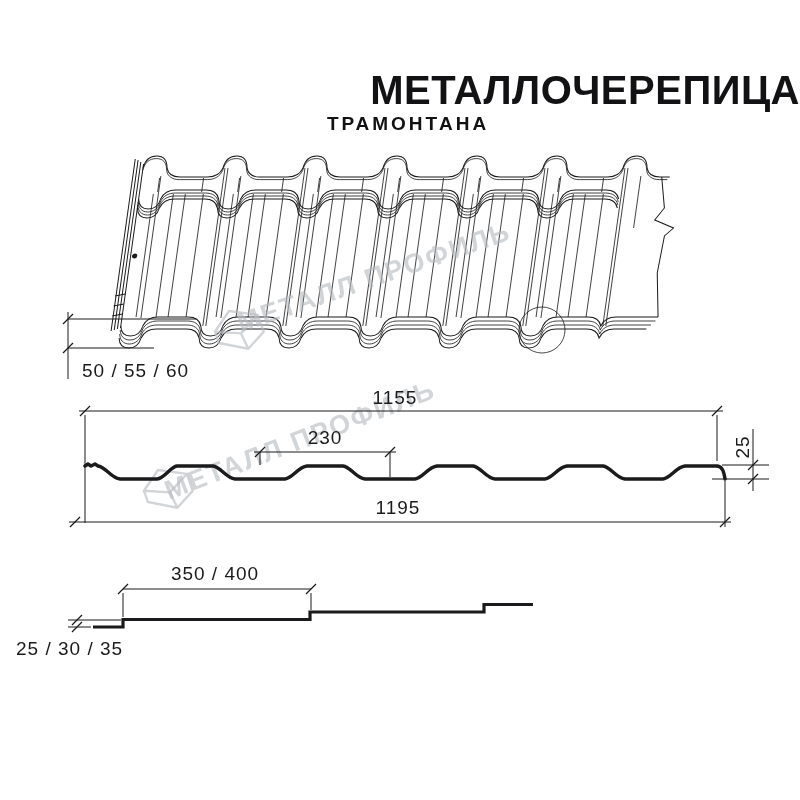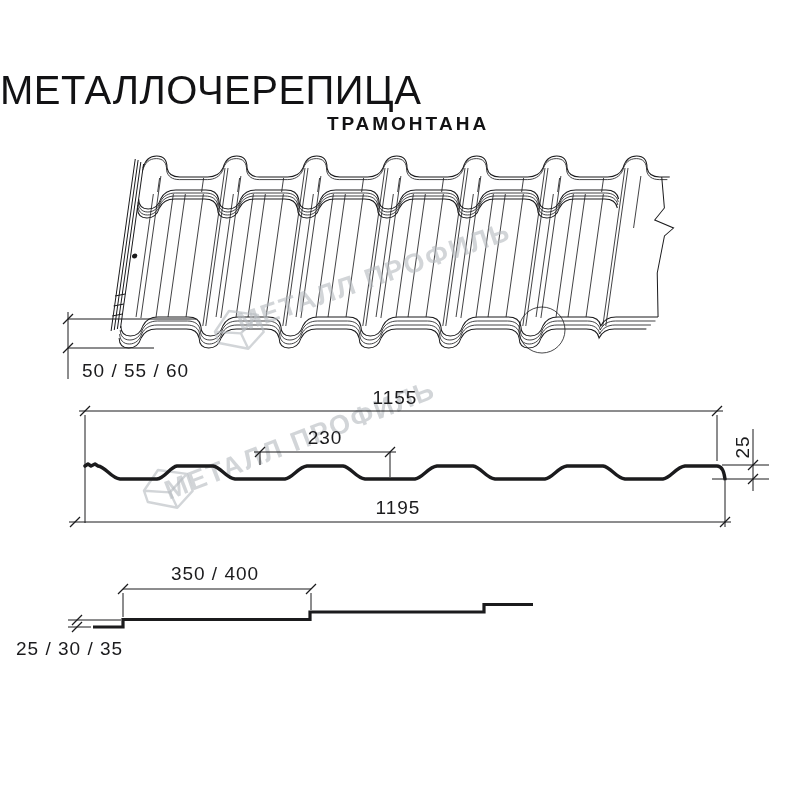--- a/index.html
+++ b/index.html
@@ -1,22 +1,22 @@
 <!DOCTYPE html>
 <html><head>
 <meta charset="utf-8">
 <style>
   html,body{margin:0;padding:0;}
   body{
     width:800px;height:800px;position:relative;background:#ffffff;
     font-family:"Liberation Sans","DejaVu Sans",sans-serif;overflow:hidden;
   }
   .title{
-    position:absolute;top:68px;left:0;width:800px;text-align:left;
-    font-size:40px;font-weight:400;letter-spacing:.5px;color:#121214;
+    position:absolute;top:68px;left:0;width:800px;text-align:right;
+    font-size:40px;font-weight:700;letter-spacing:.5px;color:#121214;
   }
   .subtitle{
     position:absolute;top:113px;left:8px;width:800px;text-align:center;
     font-size:19px;font-weight:600;letter-spacing:3px;color:#121214;
   }
   svg{position:absolute;top:0;left:0;}
   .thin{stroke:#1b1b1d;stroke-width:1;fill:none;}
   .hair{stroke:#1b1b1d;stroke-width:.8;fill:none;}
   .thick{stroke:#1b1b1d;stroke-width:3.4;fill:none;stroke-linejoin:round;stroke-linecap:round;}
   .step{stroke:#1b1b1d;stroke-width:3.2;fill:none;stroke-linejoin:miter;stroke-linecap:butt;}

